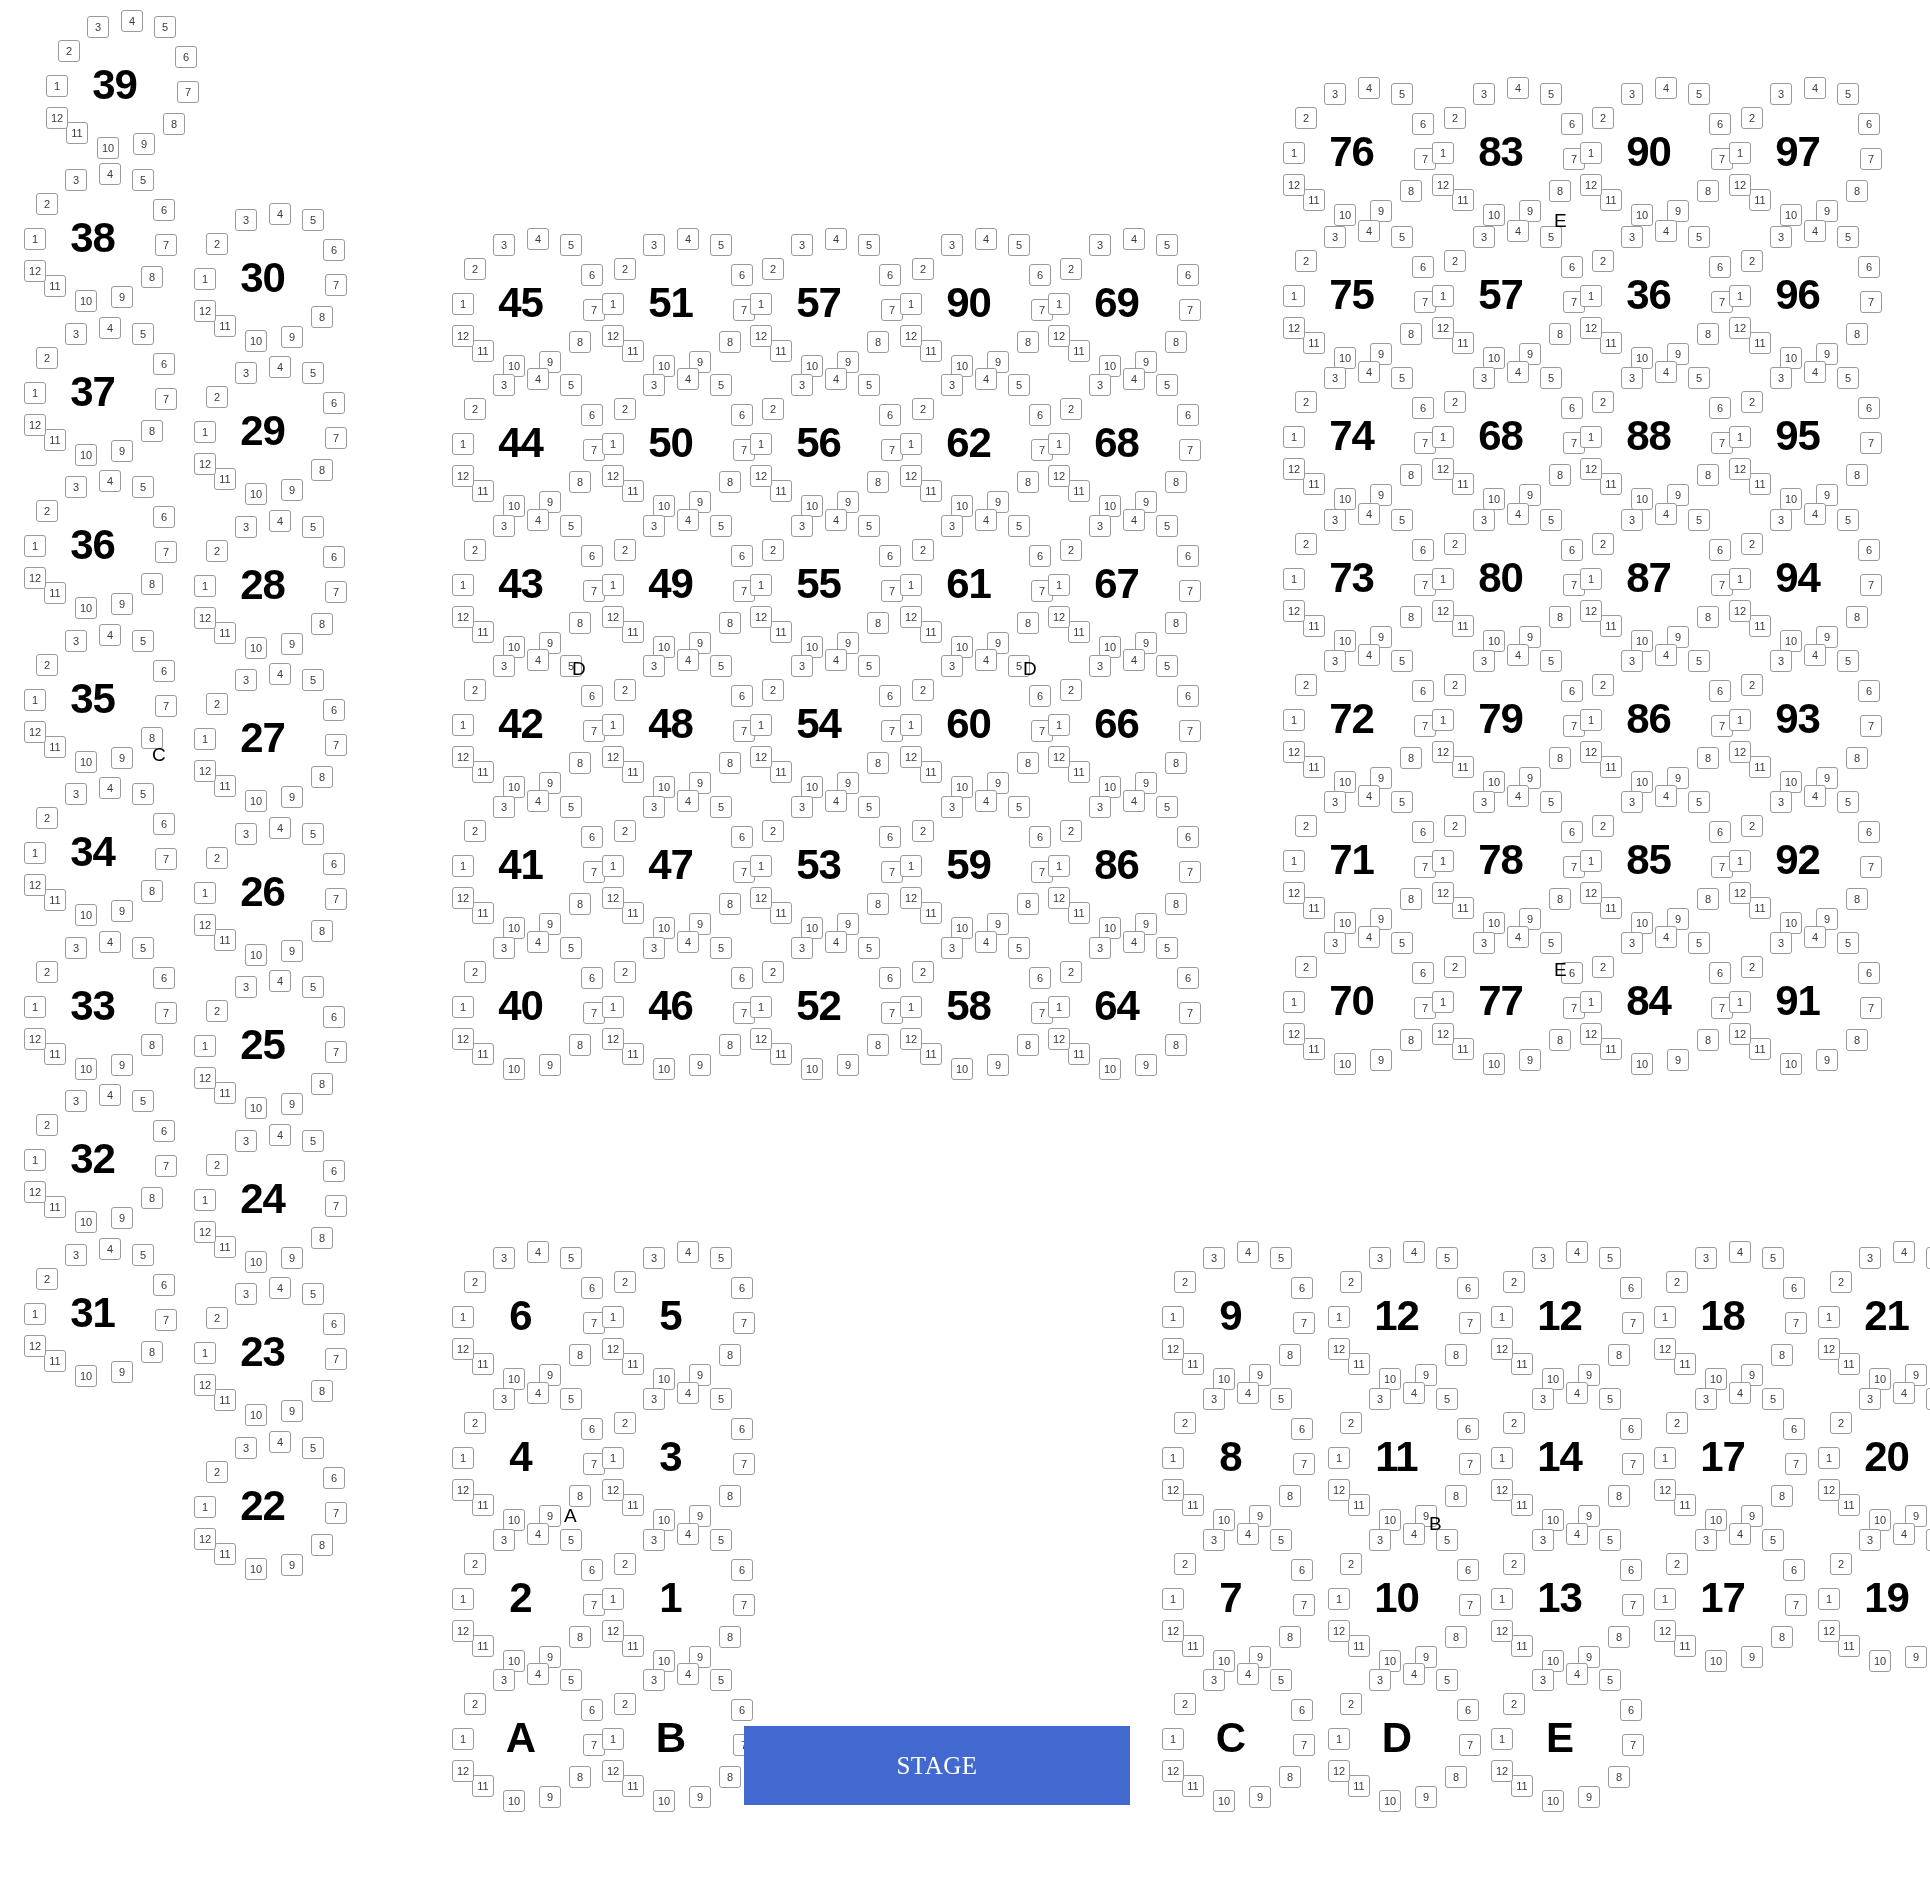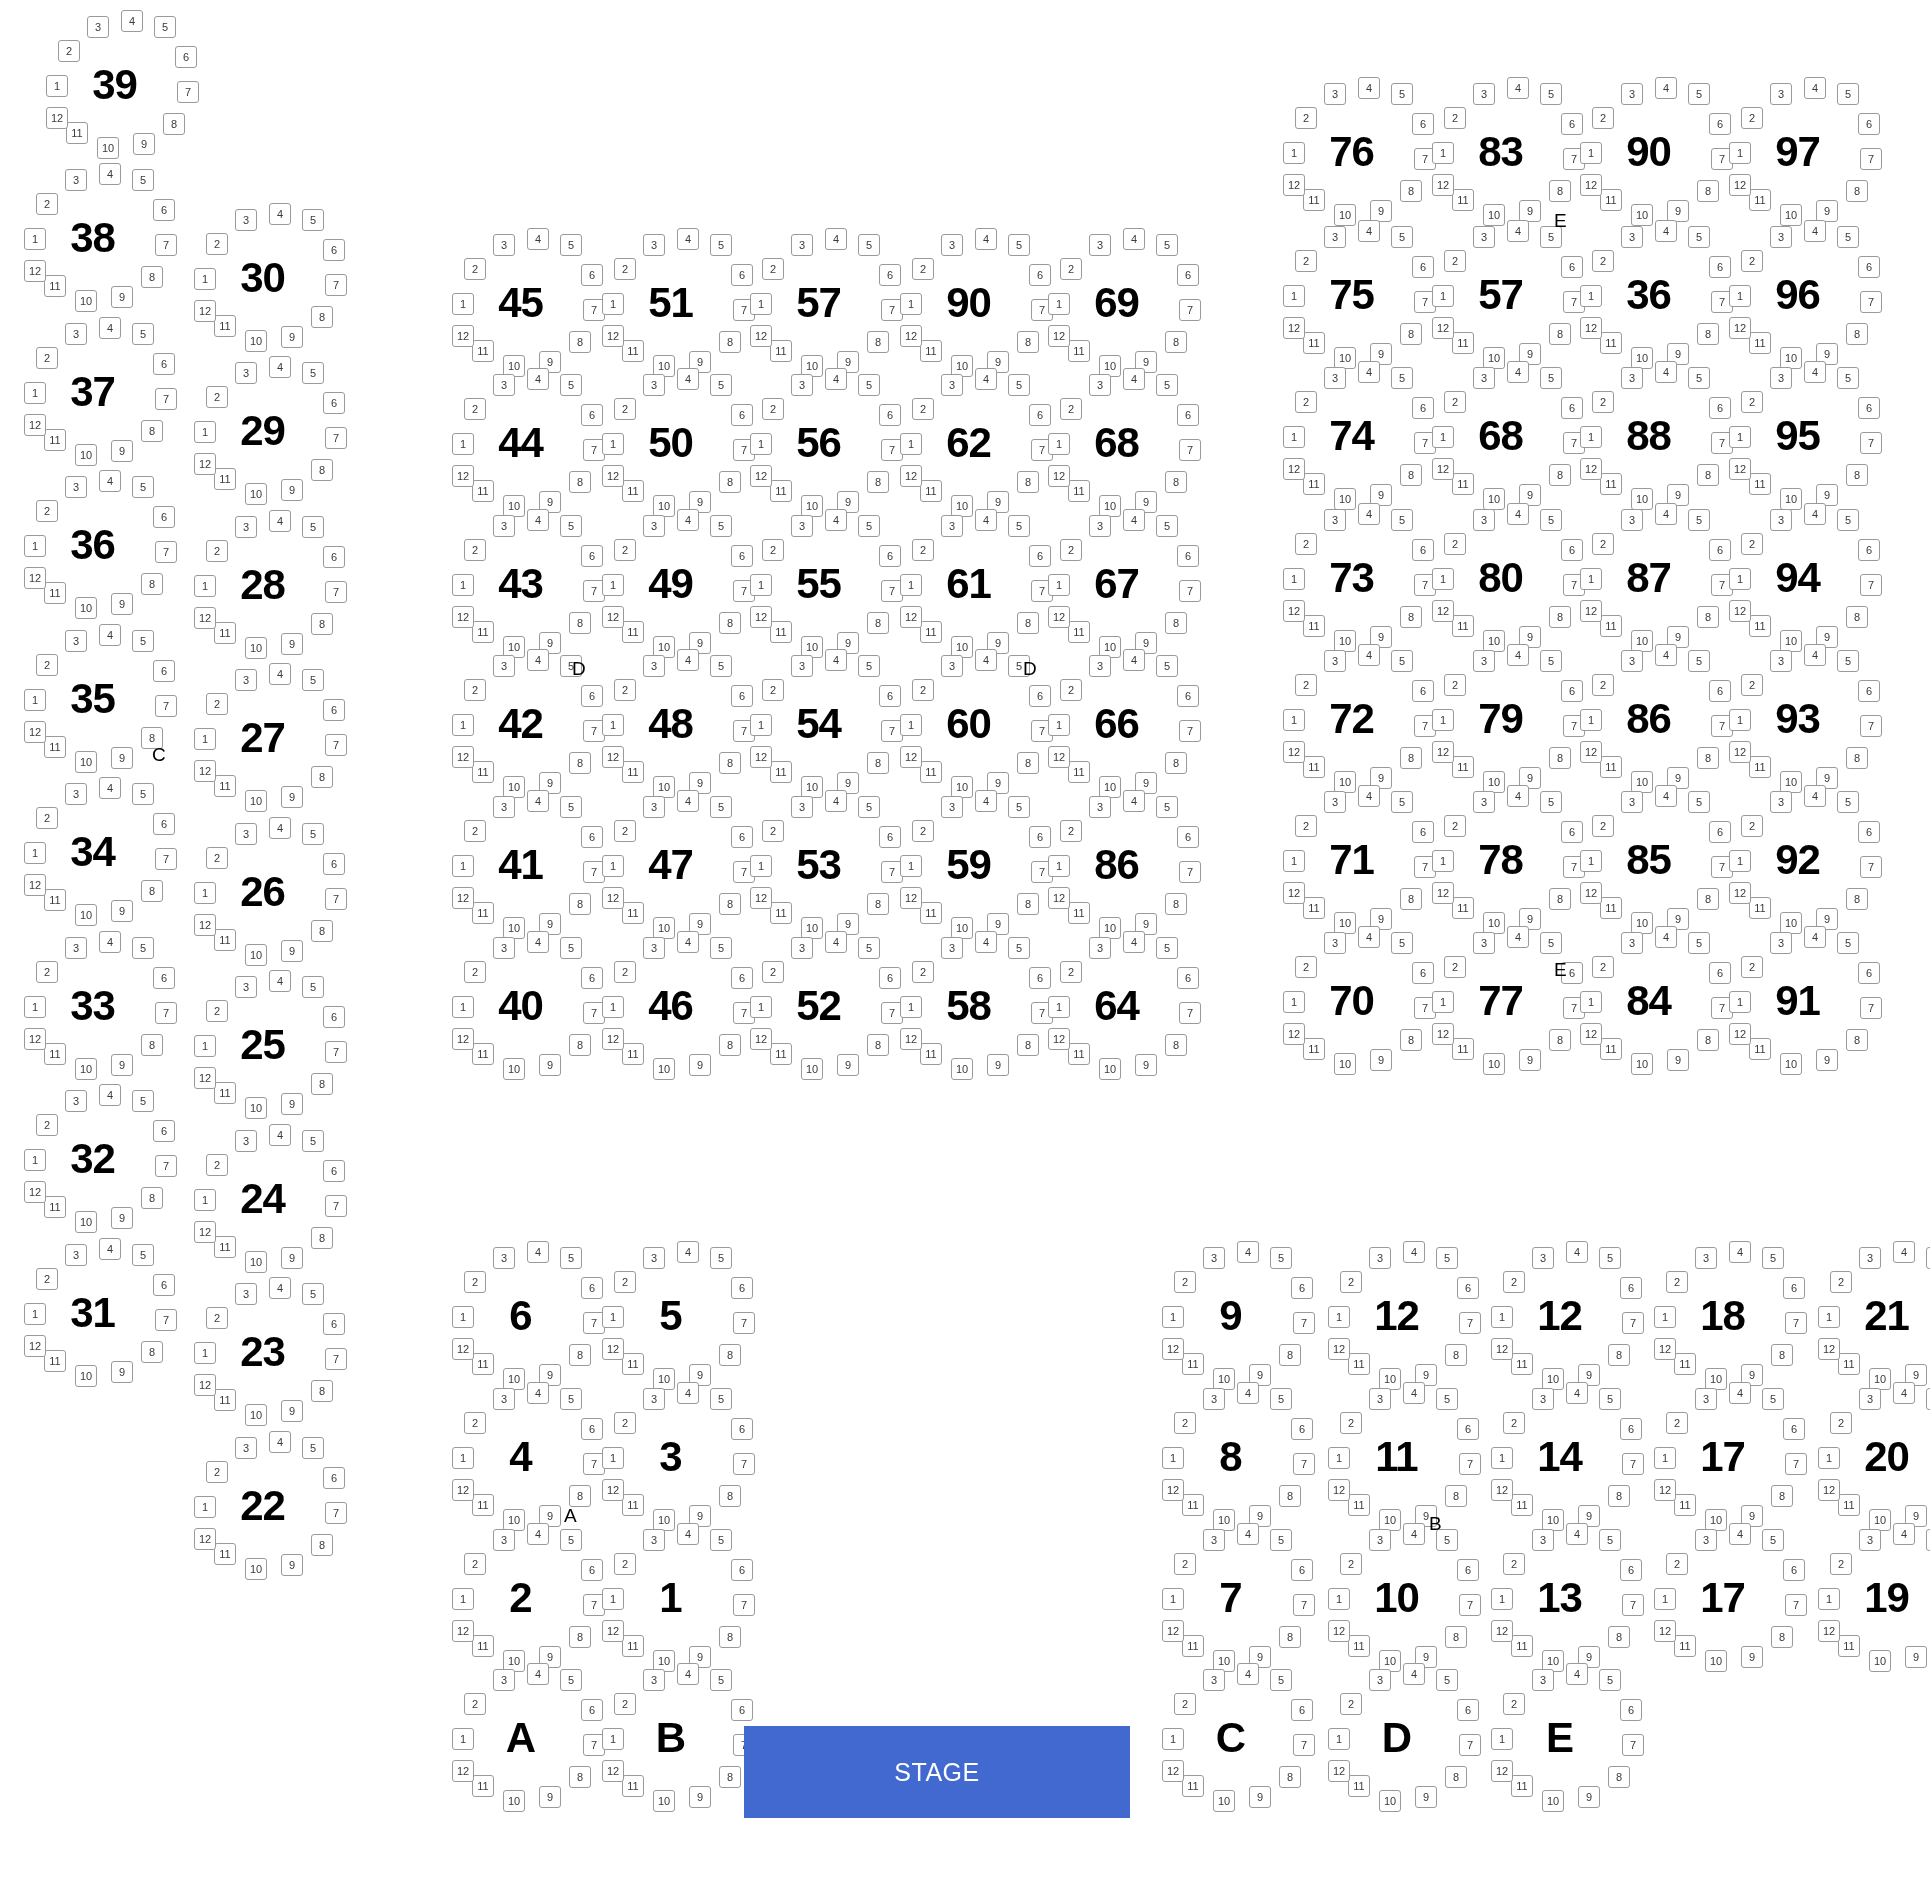--- a/index.html
+++ b/index.html
@@ -1601,15 +1601,15 @@
       <div class="seat" style="left: 6px; top: 97px;">12</div>
       <div class="tnum">E</div>
     </div>
     <div class="sect-label" style="left: 152px; top: 744px;">C</div>
     <div class="sect-label" style="left: 572px; top: 658px;">D</div>
     <div class="sect-label" style="left: 1023px; top: 658px;">D</div>
     <div class="sect-label" style="left: 1554px; top: 210px;">E</div>
     <div class="sect-label" style="left: 1554px; top: 959px;">E</div>
     <div class="sect-label" style="left: 564px; top: 1505px;">A</div>
     <div class="sect-label" style="left: 1429px; top: 1513px;">B</div>
-    <div class="stage" style="left: 744px; top: 1726px; width: 386px; height: 92px;">STAGE</div>
+    <div class="stage" style="left: 744px; top: 1726px; width: 386px; height: 79px; font-family: Liberation Serif, serif;">STAGE</div>
   </div>
 
 
 </body></html>

